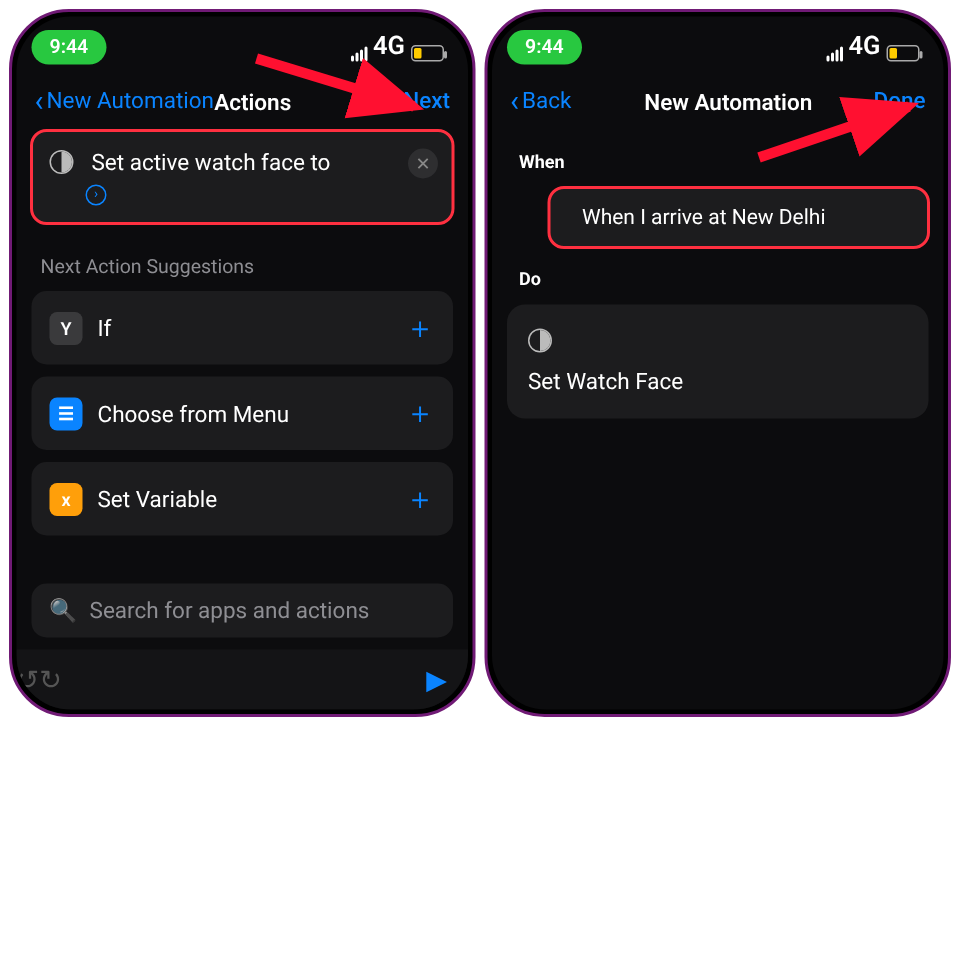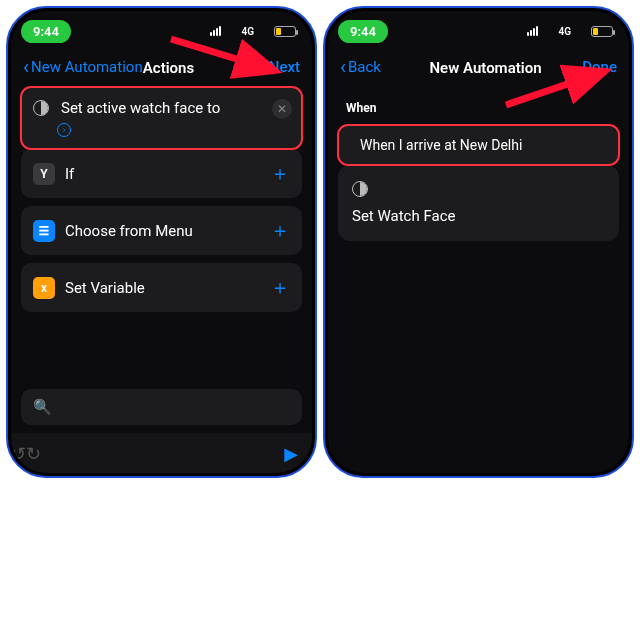--- a/index.html
+++ b/index.html
@@ -1,26 +1,26 @@
 <!DOCTYPE html>
 <html><head>
 <meta charset="utf-8">
 <style>
   * { box-sizing: border-box; margin: 0; padding: 0; font-family: -apple-system, BlinkMacSystemFont, "Segoe UI", Roboto, Helvetica, Arial, sans-serif; }
   body { background: #fff; width: 640px; height: 640px; overflow: hidden; position: relative; }
   .stage { display: flex; gap: 6px; padding: 6px; }
   .phone {
     width: 312px; height: 472px; background: #000; border-radius: 40px; position: relative;
-    overflow: hidden; border: 2px solid #1d4ed8;
+    overflow: hidden; border: 2px solid #701a75;
   }
   .screen { position: absolute; inset: 3px; background: #0c0c0e; border-radius: 36px; overflow: hidden; }
   
   .status { height: 40px; display: flex; align-items: center; justify-content: space-between; padding: 0 16px 0 10px; }
   .time-pill { background: #28c840; color: #fff; font-weight: 600; font-size: 13px; padding: 4px 12px; border-radius: 14px; }
-  .status-right { display: flex; align-items: center; gap: 20px; color: #fff; font-size: 10px; font-weight: 600; }
+  .status-right { display: flex; align-items: flex-end; gap: 4px; color: #fff; font-size: 17px; font-weight: 600; }
   .bars { display: inline-flex; align-items: flex-end; gap: 1px; }
   .bars span { width: 2px; background: #fff; display: inline-block; border-radius: 1px; }
   .bars span:nth-child(1){height:4px}.bars span:nth-child(2){height:6px}.bars span:nth-child(3){height:8px}.bars span:nth-child(4){height:10px}
   .battery { width: 22px; height: 11px; border: 1px solid #aaa; border-radius: 3px; position: relative; display: inline-block; }
   .battery::after { content:''; position:absolute; right:-3px; top:3px; width:2px; height:5px; background:#aaa; border-radius:1px; }
   .battery .fill { position:absolute; left:1px; top:1px; bottom:1px; width:5px; background:#ffcc00; border-radius:1px; }
   
   .nav { display:flex; align-items:center; justify-content:space-between; padding: 6px 12px 10px; }
   .nav-left { display:flex; align-items:center; gap:2px; color:#0a84ff; font-size:15px; }
   .nav-left .chev { font-size: 20px; line-height: 1; }
@@ -54,21 +54,21 @@
   
   .toolbar { position:absolute; left:0; right:0; bottom:0; height:40px; background:#141416; display:flex; align-items:center; justify-content:space-around; }
   .tb-icon { color:#0a84ff; font-size:18px; }
   .tb-dim { color:#555; }
   
   .section-h { color:#fff; font-weight:700; font-size:12px; padding: 14px 8px 10px; }
   .house { width:14px;height:12px;background:#0a84ff;clip-path:polygon(50% 0,100% 60%,85% 60%,85% 100%,15% 100%,15% 60%,0 60%);}
   .person { width:8px;height:12px;background:#777;border-radius:4px 4px 2px 2px; position:relative; transform:translateY(2px);}
   .do-card { background:#1c1c1e; border-radius:12px; padding:16px 14px; display:flex; flex-direction:column; gap:10px; }
   .do-row { display:flex; align-items:center; gap:10px; color:#fff; font-size:15px;}
-  .when-card { background:#1c1c1e; border-radius:10px; padding:12px 12px; display:flex; align-items:center; gap:10px; color:#fff; font-size:14px;}
+  .when-card { background:#1c1c1e; border-radius:10px; padding:12px 12px; display:flex; align-items:center; gap:10px; color:#fff; font-size:14px;margin-left:28px;}
   
   .arrow-svg { position:absolute; pointer-events:none; }
 </style>
 </head>
 <body>
 
 <div class="stage">
 
   <div class="phone">
     <div class="screen">
@@ -104,20 +104,21 @@
             <span>Set active watch face to</span>
           </div>
           <div class="param">
             <span class="arrow-circ">›</span>
           </div>
           <div class="clear-btn">
             <span>✕</span>
           </div>
         </div>
 
+        <div class="section-label">Next Action Suggestions</div>
 
         <div class="list">
           <div class="row">
             <div class="row-left">
               <span class="app-icon ic-gray">Y</span>
               <span>If</span>
             </div>
             <span class="plus">＋</span>
           </div>
           <div class="row">
@@ -132,20 +133,21 @@
               <span class="app-icon ic-orange">x</span>
               <span>Set Variable</span>
             </div>
             <span class="plus">＋</span>
           </div>
         </div>
       </div>
 
       <div class="search">
         <span class="mag">🔍</span>
+        <span>Search for apps and actions</span>
       </div>
 
       <div class="toolbar">
         <span class="tb-icon tb-dim">↺</span>
         <span class="tb-icon tb-dim">↻</span>
         <span style="flex:1"></span>
         <span class="tb-icon" style="margin-right:14px">▶</span>
       </div>
 
       <svg class="arrow-svg" style="left:150px; top:18px;" width="140" height="60">
@@ -188,20 +190,21 @@
 
       <div class="content">
         <div class="section-h">When</div>
         <div class="when-card highlight">
           <span class="loc-glyph">
             <span class="house"></span><span class="person"></span>
           </span>
           <span>When I arrive at New Delhi</span>
         </div>
 
+        <div class="section-h">Do</div>
         <div class="do-card">
           <div class="do-row">
             <span class="watch-glyph"></span>
           </div>
           <div class="do-row">
             <span>Set Watch Face</span>
           </div>
         </div>
       </div>
 

